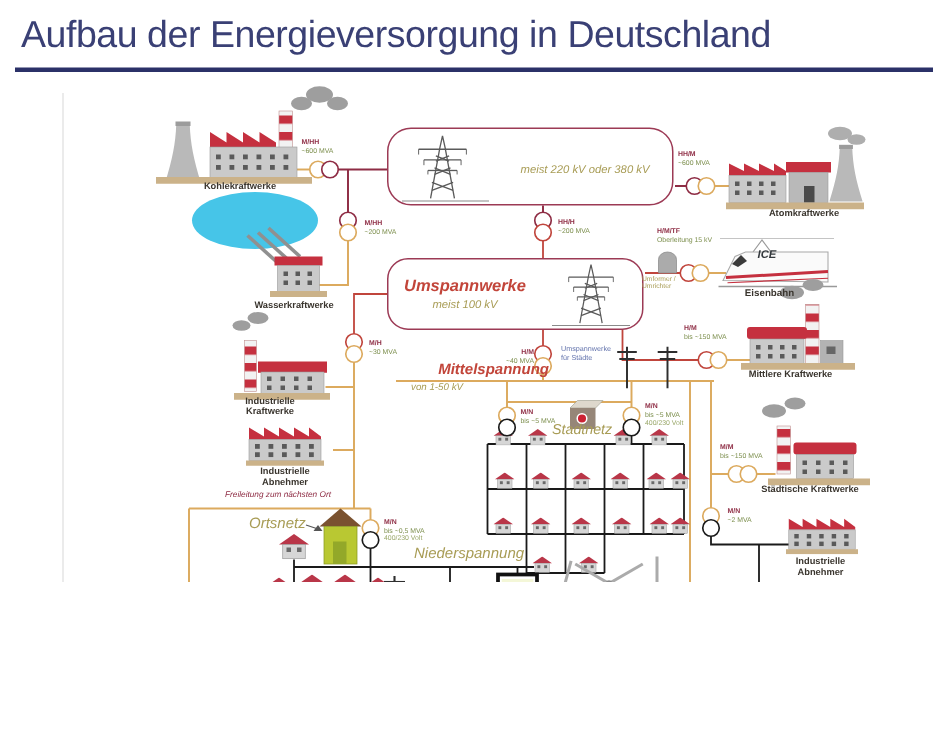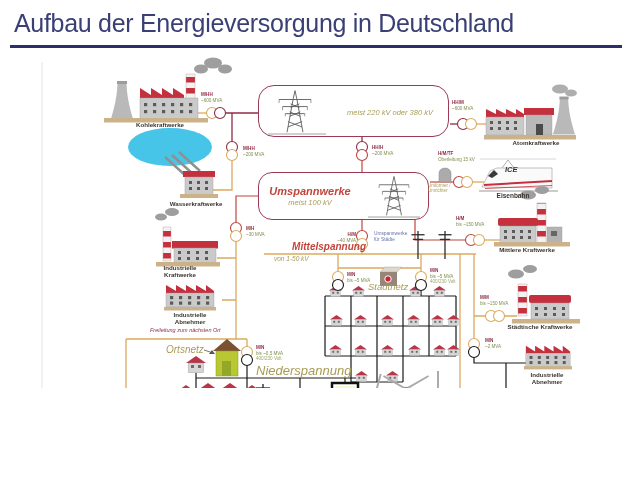--- a/index.html
+++ b/index.html
@@ -452,21 +452,21 @@
       <circle cx="322" cy="473" r="6.5" fill="#ffffff" stroke="#444444" stroke-width="1"></circle>
       <circle cx="330" cy="473" r="6.5" fill="#ffffff" stroke="#444444" stroke-width="1"></circle>
     </g>
   </svg>
 
   <div class="lbl vsub" style="left:315px;top:109px;width:150px">meist 220 kV oder 380 kV</div>
   <div class="lbl vtitle" style="left:262px;top:185px;width:96px">Umspannwerke</div>
   <div class="lbl vsub" style="left:266px;top:199px;width:88px">meist 100 kV</div>
   <div class="lbl vtitle" style="left:266px;top:241px;width:100px;font-size:10px;text-align:right">Mittelspannung</div>
   <div class="lbl vsub" style="left:274px;top:255px;width:70px;font-size:6.5px;text-align:left">von 1-50 kV</div>
-  <div class="lbl i olive" style="left:256px;top:364px;font-size:13px">Niederspannung</div>
+  <div class="lbl i olive" style="left:276px;top:364px;font-size:10px">Niederspannung</div>
 
   <div class="lbl i olive c" style="left:368px;top:282px;width:50px;font-size:9.5px">Stadtnetz</div>
   <div class="lbl i olive" style="left:166px;top:344px;font-size:10px">Ortsnetz</div>
   <div class="lbl i c" style="left:150px;top:327px;width:100px;font-size:5.5px;color:#8e2c44">Freileitung zum nächsten Ort</div>
   <div class="lbl blue c" style="left:442px;top:438px;width:42px;font-size:5px">Einspeisung</div>
   <div class="lbl b i" style="left:505px;top:166px;font-size:7.5px;color:#33383d">ICE</div>
   <div class="lbl plant" style="left:486px;top:192px;width:54px;font-size:6.5px">Eisenbahn</div>
   <div class="lbl c olive" style="left:428px;top:183px;width:44px;font-size:4.5px">
     <div>Umformer /</div>
       <div>Umrichter</div>

